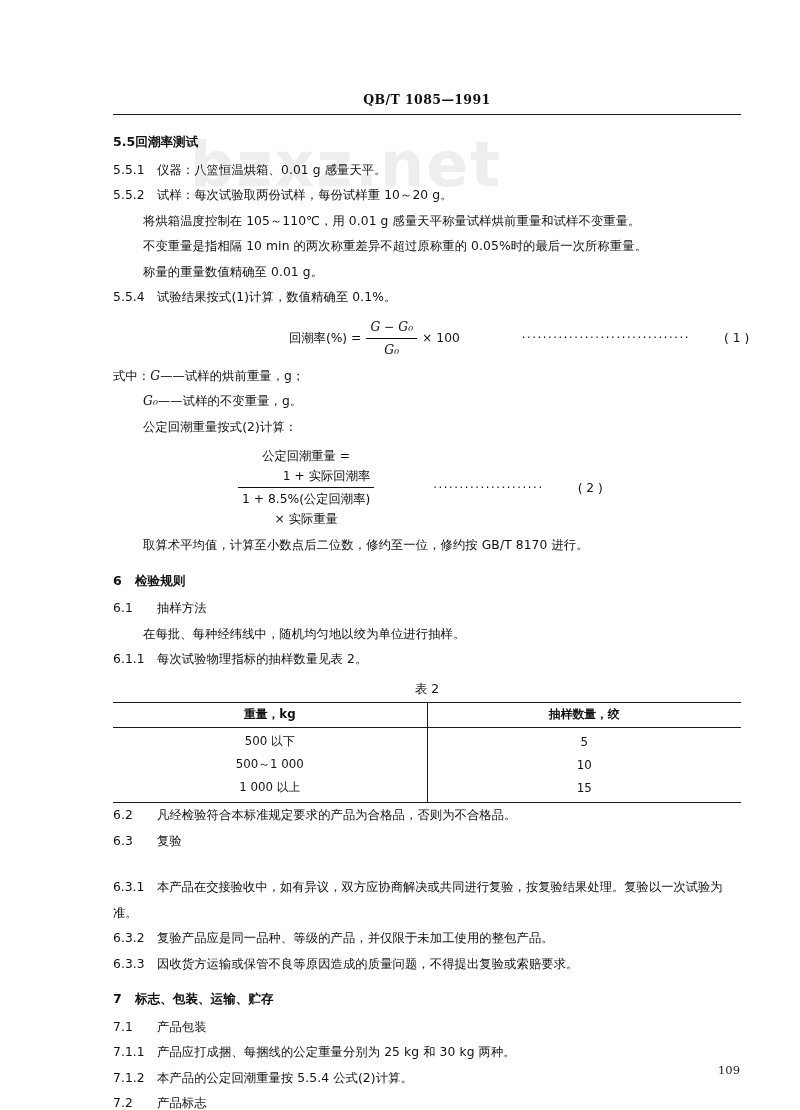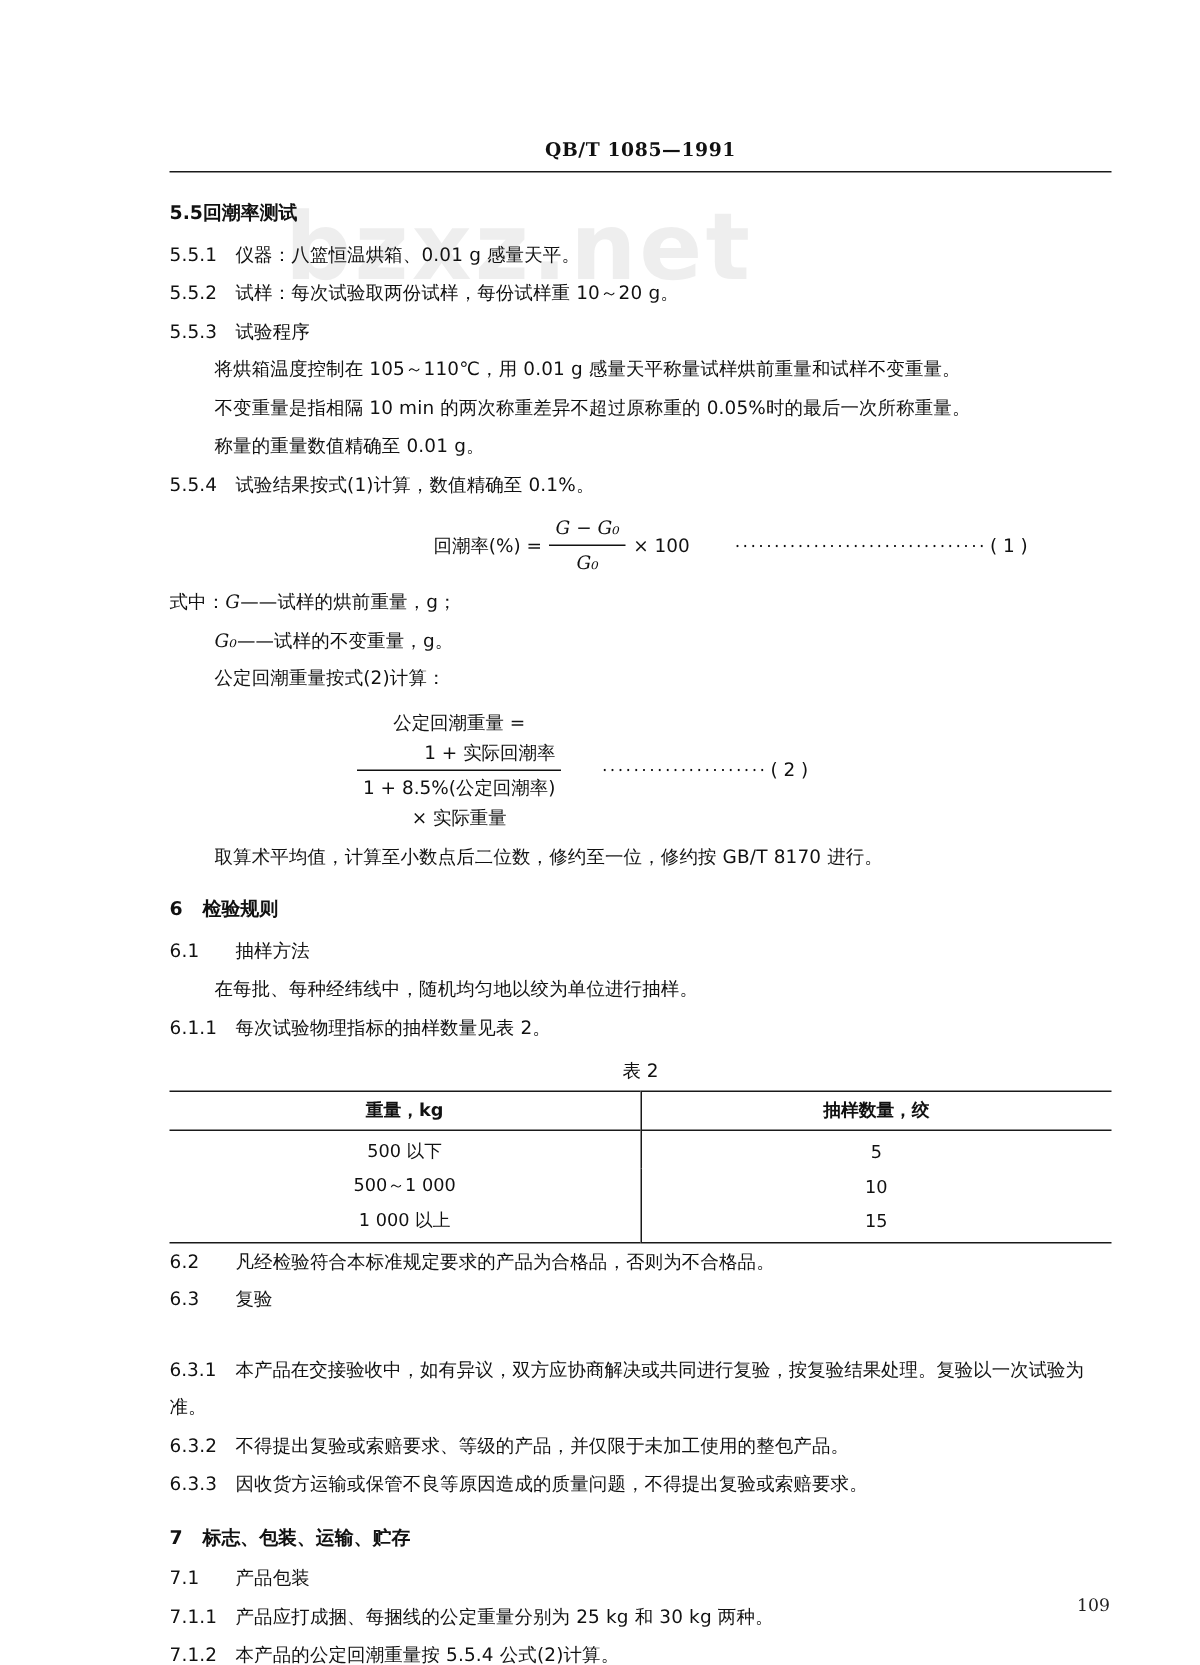--- a/index.html
+++ b/index.html
@@ -74,20 +74,21 @@
   }
   .heading .num { min-width: 22px; }
 
   
   .formula-row {
     display: flex;
     align-items: center;
     font-size: 12.3px;
     line-height: 20px;
     margin: 6px 0 4px 0;
+    gap: 32px;
   }
   .formula-body {
     display: flex;
     align-items: center;
     margin-left: 176px;
     white-space: nowrap;
   }
   .formula-body.f2 { margin-left: 120px; flex-direction: column; }
   .frac {
     display: inline-flex;
@@ -189,23 +190,20 @@
     </div>
 
     <div class="line">
       <span class="num">5.5.1</span><span>仪器：八篮恒温烘箱、0.01 g 感量天平。</span>
     </div>
 
     <div class="line">
       <span class="num">5.5.2</span><span>试样：每次试验取两份试样，每份试样重 10～20 g。</span>
     </div>
 
-    <div class="line">
-      <span class="num">5.5.3</span><span>试验程序</span>
-    </div>
 
     <div class="line indent1">将烘箱温度控制在 105～110℃，用 0.01 g 感量天平称量试样烘前重量和试样不变重量。</div>
     <div class="line indent1">不变重量是指相隔 10 min 的两次称重差异不超过原称重的 0.05%时的最后一次所称重量。</div>
     <div class="line indent1">称量的重量数值精确至 0.01 g。</div>
 
     <div class="line">
       <span class="num">5.5.4</span><span>试验结果按式(1)计算，数值精确至 0.1%。</span>
     </div>
 
     <div class="formula-row">
@@ -287,21 +285,21 @@
     <div class="line">
       <span class="num">6.2</span><span>凡经检验符合本标准规定要求的产品为合格品，否则为不合格品。</span>
     </div>
     <div class="line">
       <span class="num">6.3</span><span>复验</span>
     </div>
     <div class="hang">
       <span class="num">6.3.1</span><span>本产品在交接验收中，如有异议，双方应协商解决或共同进行复验，按复验结果处理。复验以一次试验为准。</span>
     </div>
     <div class="line">
-      <span class="num">6.3.2</span><span>不得提出复验或索赔要求、等级的产品，并仅限于未加工使用的整包产品。</span>
+      <span class="num">6.3.2</span><span>复验产品应是同一品种、等级的产品，并仅限于未加工使用的整包产品。</span>
     </div>
     <div class="line">
       <span class="num">6.3.3</span><span>因收货方运输或保管不良等原因造成的质量问题，不得提出复验或索赔要求。</span>
     </div>
 
     <div class="heading">
       <span class="num">7</span><span>标志、包装、运输、贮存</span>
     </div>
 
     <div class="line">

